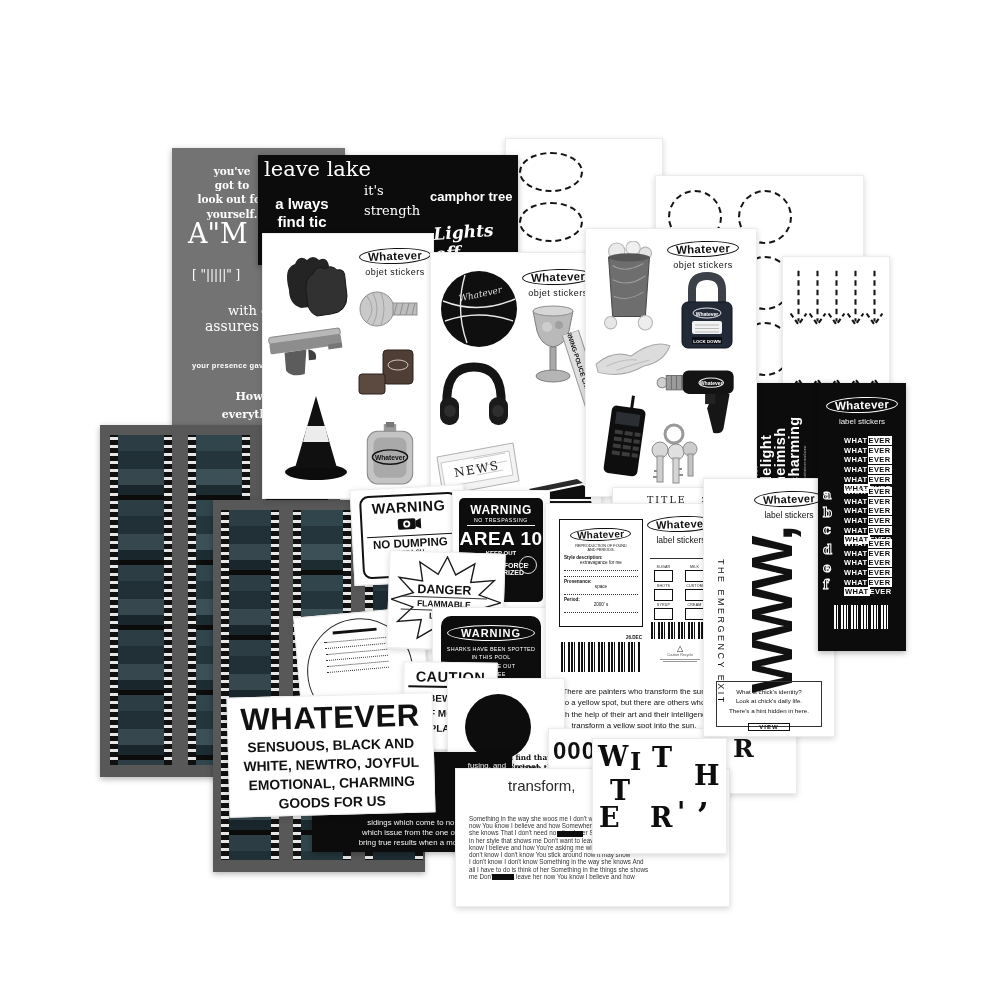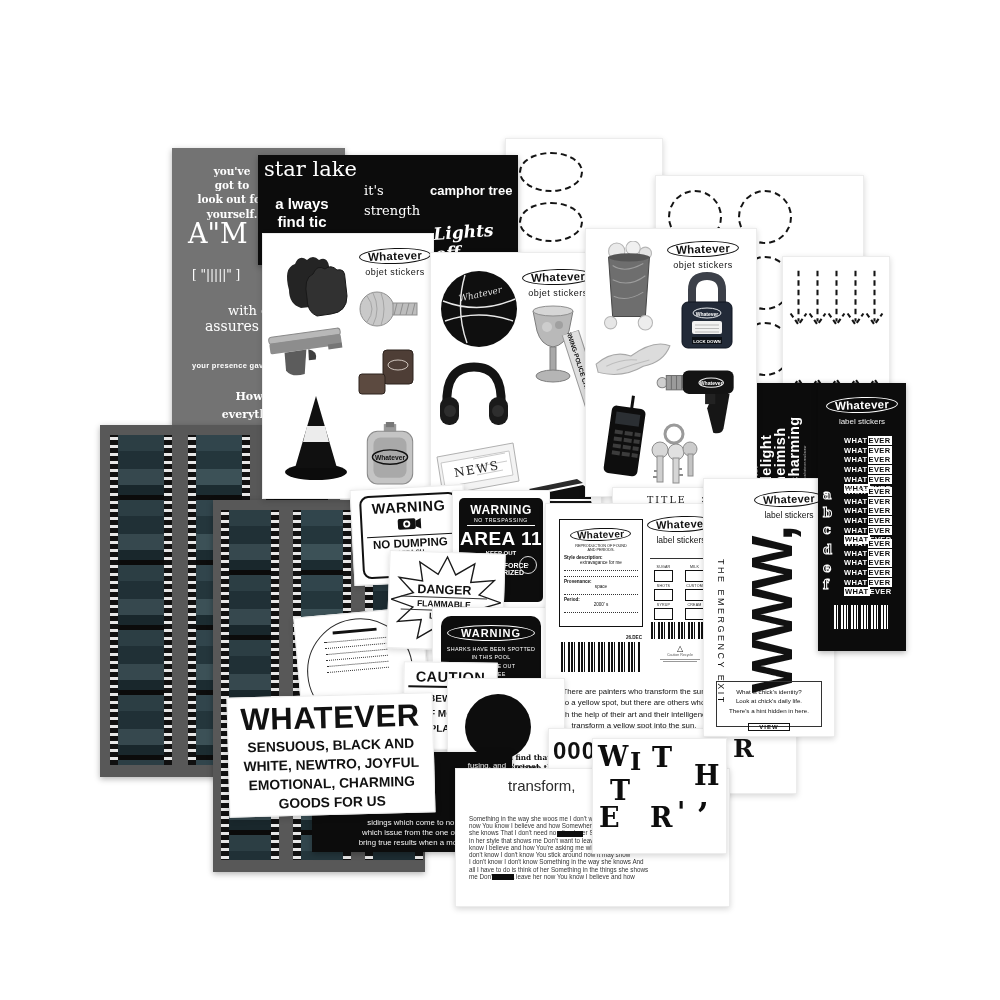--- a/index.html
+++ b/index.html
@@ -131,26 +131,26 @@
     <div class="abs serif" style="left:16px;top:70px;font-size:27px;">A"M</div>
     <div class="abs serif" style="left:20px;top:120px;font-size:12px;">[ "|||||" ]</div>
     <div class="abs serif" style="left:56px;top:155px;font-size:13px;">with c</div>
     <div class="abs serif" style="left:33px;top:170px;font-size:14px;">assures you</div>
     <div class="abs" style="left:20px;top:213px;font-size:7.5px;font-weight:bold;letter-spacing:.3px;">your presence gave</div>
     <div class="abs serif ctr pre" style="left:28px;top:240px;width:120px;font-size:11px;font-weight:bold;line-height:1.6;">How my
 everything a</div>
   </div>
 
   <div class="abs black" style="left:258px;top:155px;width:260px;height:110px;background:#0c0c0c;color:#fff;">
-    <div class="abs serif" style="left:6px;top:2px;font-size:21px;">star lake</div>
+    <div class="abs serif" style="left:6px;top:2px;font-size:21px;">leave lake</div>
     <div class="abs ctr pre" style="left:6px;top:40px;width:76px;font-size:15px;font-weight:bold;line-height:1.2;">a lways
 find tic</div>
     <div class="abs serif pre" style="left:106px;top:26px;font-size:13px;line-height:1.5;">it's
 strength</div>
-    <div class="abs" style="left:172px;top:28px;font-size:13px;font-weight:bold;text-align:center;">camphor tree</div>
+    <div class="abs" style="left:172px;top:34px;font-size:13px;font-weight:bold;text-align:center;">camphor tree</div>
     <div class="abs serif" style="left:176px;top:66px;font-size:17px;font-style:italic;font-weight:bold;transform:rotate(-4deg);">Lights off</div>
   </div>
 
   <div class="abs black" style="left:752px;top:383px;width:84px;height:104px;background:#0c0c0c;">
     <div class="abs" style="left:-8px;top:12px;width:100px;height:80px;transform:rotate(-90deg);transform-origin:50px 40px;">
       <div style="font-size:4px;color:#ddd;">from a to z</div>
       <div class="pre" style="font-size:14.5px;font-weight:bold;line-height:.98;letter-spacing:.4px;color:#fff;">delight
 heimish
 charming</div>
       <div style="font-size:3.6px;color:#bbb;margin-top:1px;">www.whatever.mail.www</div>
@@ -400,21 +400,21 @@
       <div style="font-size:6px;font-weight:bold;">AREA SU</div>
       <div style="font-size:5px;">(VIOLAT</div>
     </div>
   </div>
 
   <div class="sheet" style="left:452px;top:490px;width:96px;height:120px;">
     <div class="abs ctr" style="left:6px;top:7px;width:84px;height:104px;background:#0d0d0d;color:#fff;border-radius:5px;padding-top:5px;box-sizing:border-box;">
       <div style="font-size:12px;font-weight:bold;letter-spacing:.5px;">WARNING</div>
       <div style="font-size:5.2px;letter-spacing:.6px;">NO TRESPASSING</div>
       <div style="border-top:1px solid #fff;margin:2px 8px;"></div>
-      <div style="font-size:19px;font-weight:bold;letter-spacing:.5px;">AREA 11</div>
+      <div style="font-size:19px;font-weight:bold;letter-spacing:.5px;">AREA 10</div>
       <div style="font-size:6px;font-weight:bold;">KEEP OUT</div>
       <span class="abs" style="right:6px;top:58px;width:16px;height:16px;border:1px solid #ddd;border-radius:50%;font-size:3.5px;color:#ddd;line-height:16px;">✶</span>
       <div style="font-size:7px;font-weight:bold;margin-top:6px;">DEADLY FORCE</div>
       <div style="font-size:7px;font-weight:bold;">AUTHORIZED</div>
     </div>
   </div>
 
   <div class="sheet" style="left:298px;top:612px;width:127px;height:113px;transform:rotate(-5deg);">
     <div class="abs" style="left:8px;top:5px;width:104px;height:104px;border:1.2px solid #2a2a2a;border-radius:50%;"></div>
     <div class="abs" style="left:28px;top:16px;width:62px;">

